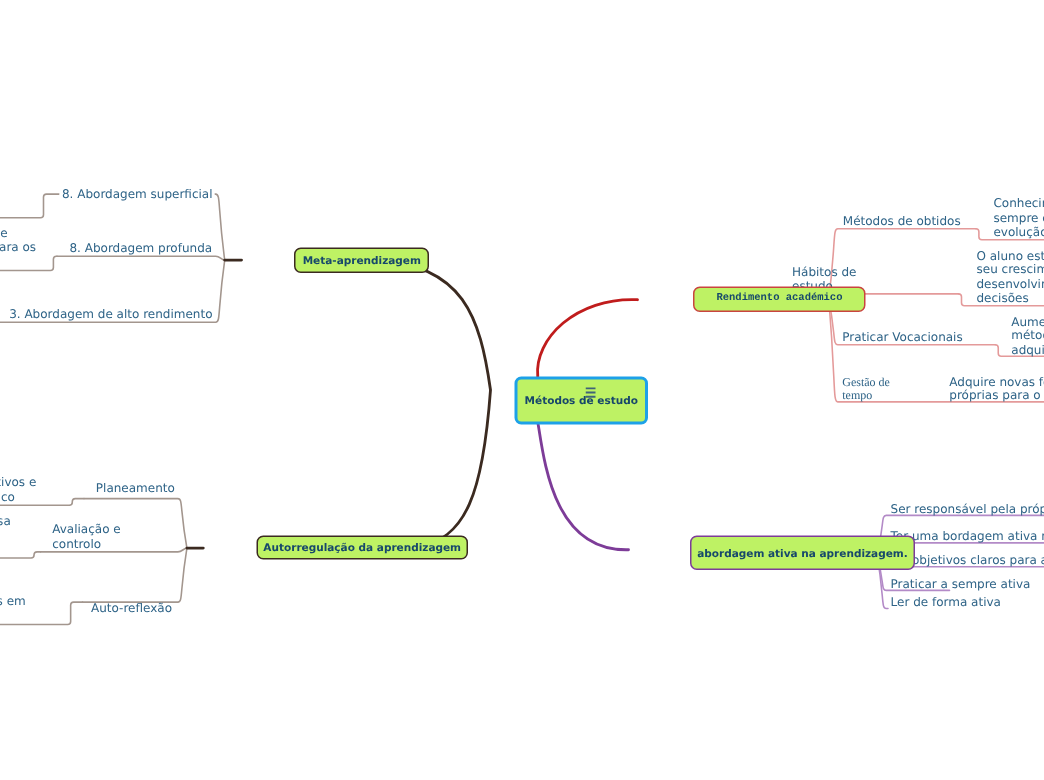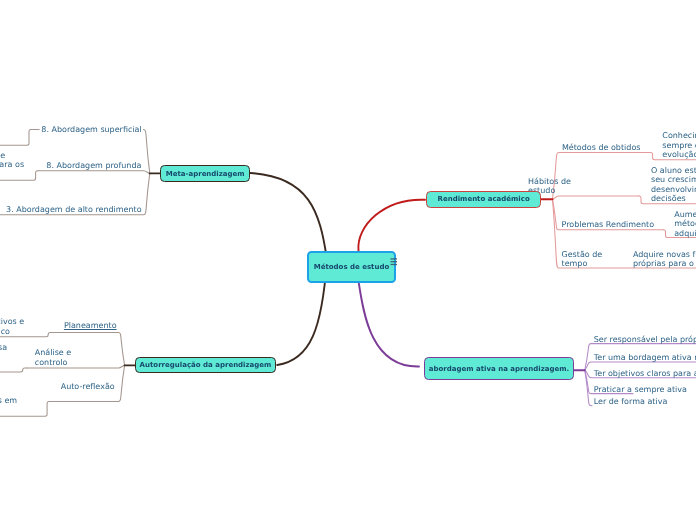--- a/index.html
+++ b/index.html
@@ -1,23 +1,23 @@
 <!DOCTYPE html>
 <html><head>
 <meta charset="utf-8">
 <style>
   html,body{margin:0;padding:0;}
   body{width:696px;height:520px;background:#ffffff;overflow:hidden;
        font-family:"DejaVu Sans",sans-serif;
        -webkit-font-smoothing:antialiased;text-rendering:geometricPrecision;}
   #stage{position:relative;width:696px;height:520px;overflow:hidden;background:#fff;}
   svg#links{position:absolute;left:0;top:0;width:696px;height:520px;}
-  .node{position:absolute;box-sizing:border-box;background:#5eead4;border-radius:4.5px;
+  .node{position:absolute;box-sizing:border-box;background:#bef264;border-radius:4.5px;
         display:flex;align-items:center;justify-content:center;font-weight:bold;
-        font-size:7px;white-space:nowrap;color:#17486b;z-index:5;}
+        font-size:7px;white-space:nowrap;color:#17486b;z-index:5;margin-left:36px;}
   .lbl{position:absolute;white-space:pre;font-size:8px;color:#2e6387;
        line-height:9.3px;z-index:4;}
   #center-node{border:2px solid #1da1e8;color:#17466b;}
   .nd-brown{border:1.5px solid #3b2a20;}
   .nd-red{border:1.5px solid #c9443f;}
   .nd-purple{border:1.5px solid #7d3c98;}
   #hamburger{position:absolute;z-index:6;}
 </style>
 </head>
 <body>
@@ -53,52 +53,52 @@
   <path d="M552.5,199.3 L540.5,199.3" stroke="#c01c1c" stroke-width="1.9"></path>
   <path d="M584.8,370.2 L573,370.2" stroke="#7d3c98" stroke-width="1.9"></path>
   <path d="M250.5,173 C309,177 320,211 327,260 C322,328 311,360 277.2,365" stroke="#3b2a20" stroke-width="1.9"></path>
   <path d="M425,199.8 C384,198 356,226 358.5,251" stroke="#c01c1c" stroke-width="1.9"></path>
   <path d="M356.5,271 C362,290 362,368 419,366.5" stroke="#7d3c98" stroke-width="1.9"></path>
 </g>
 </svg>
 
 <div class="node" id="center-node" style="left:307px;top:251px;width:89px;height:32px;">Métodos de estudo</div>
 <div class="node nd-brown" style="left:160.4px;top:165px;width:89.6px;height:17px;">Meta-aprendizagem</div>
-<div class="node nd-red" style="left:425.8px;top:190.5px;width:115.7px;height:17.6px;">Rendimento académico</div>
+<div class="node nd-red" style="left:425.8px;top:190.5px;width:115.7px;height:17.6px;font-family:Liberation Mono, monospace;">Rendimento académico</div>
 <div class="node nd-brown" style="left:134.7px;top:357.1px;width:141.6px;height:15.7px;">Autorregulação da aprendizagem</div>
 <div class="node nd-purple" style="left:423.9px;top:357.3px;width:150.2px;height:22.7px;">abordagem ativa na aprendizagem.</div>
 <div class="lbl" style="left:41.3px;top:125.0px;">8. Abordagem superficial</div>
 <div class="lbl" style="left:46.3px;top:160.7px;">8. Abordagem profunda</div>
 <div class="lbl" style="left:6.1px;top:204.7px;">3. Abordagem de alto rendimento</div>
 
 <div class="lbl" style="left:-189.1px;top:151.1px;">Procura compreender o sentido dos conteúdos e
 relacionar as ideias novas com as que já tem para os
 conteúdos</div>
 <div class="lbl" style="left:561.9px;top:143.0px;">Métodos de obtidos</div>
 <div class="lbl" style="left:528px;top:176.6px;">Hábitos de
 estudo</div>
-<div class="lbl" style="left:561.5px;top:220.4px;">Problemas Rendimento</div>
-<div class="lbl" style="left:561.5px;top:250.1px;">Gestão de
+<div class="lbl" style="left:561.5px;top:220.4px;">Praticar Vocacionais</div>
+<div class="lbl" style="left:561.5px;top:250.1px;font-family:Liberation Serif, serif;">Gestão de
 tempo</div>
 <div class="lbl" style="left:662.3px;top:131.4px;width:130.0px;">Conhecimentos que estão
 sempre em constante
 evolução</div>
 <div class="lbl" style="left:651.0px;top:166.2px;width:130.0px;">O aluno está no centro do
 seu crescimento e
 desenvolvimento, tomando
 decisões</div>
 <div class="lbl" style="left:674.2px;top:210.1px;width:130.0px;">Aumentar a eficácia dos
 métodos de estudo
 adquiridos</div>
 <div class="lbl" style="left:632.9px;top:249.5px;width:150.0px;">Adquire novas formas de estudo
 próprias para o seu sucesso</div>
-<div class="lbl" style="left:63.9px;top:321.4px;text-decoration:underline;">Planeamento</div>
-<div class="lbl" style="left:34.8px;top:348.3px;">Análise e
+<div class="lbl" style="left:63.9px;top:321.4px;">Planeamento</div>
+<div class="lbl" style="left:34.8px;top:348.3px;">Avaliação e
 controlo</div>
-<div class="lbl" style="left:60.7px;top:382px;">Auto-reflexão</div>
+<div class="lbl" style="left:60.7px;top:401px;">Auto-reflexão</div>
 <div class="lbl" style="left:-144.1px;top:317.3px;">Análise da tarefa, definição de objetivos e
 elaboração de um plano metodológico</div>
 <div class="lbl" style="left:-210.7px;top:342.5px;">Aplicação das estratégias escolhidas de forma intensa
 e monitorização da própria aprendizagem
 durante a execução da tarefa</div>
 <div class="lbl" style="left:-231.6px;top:396.4px;">Avaliação dos resultados obtidos e das estratégias usadas em
 função dos objetivos definidos</div>
 <div class="lbl" style="left:593.7px;top:334.7px;">Ser responsável pela própria aprendizagem</div>
 <div class="lbl" style="left:593.7px;top:352.9px;">Ter uma bordagem ativa na aprendizagem</div>
 <div class="lbl" style="left:593.7px;top:368.7px;">Ter objetivos claros para a aprendizagem</div>

